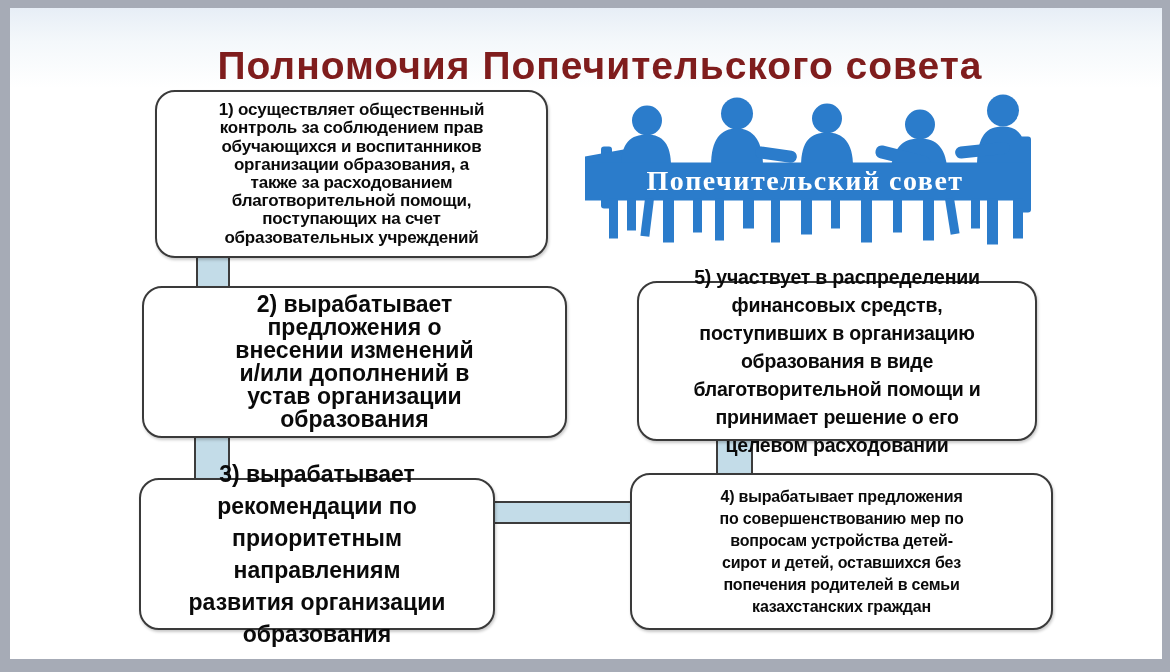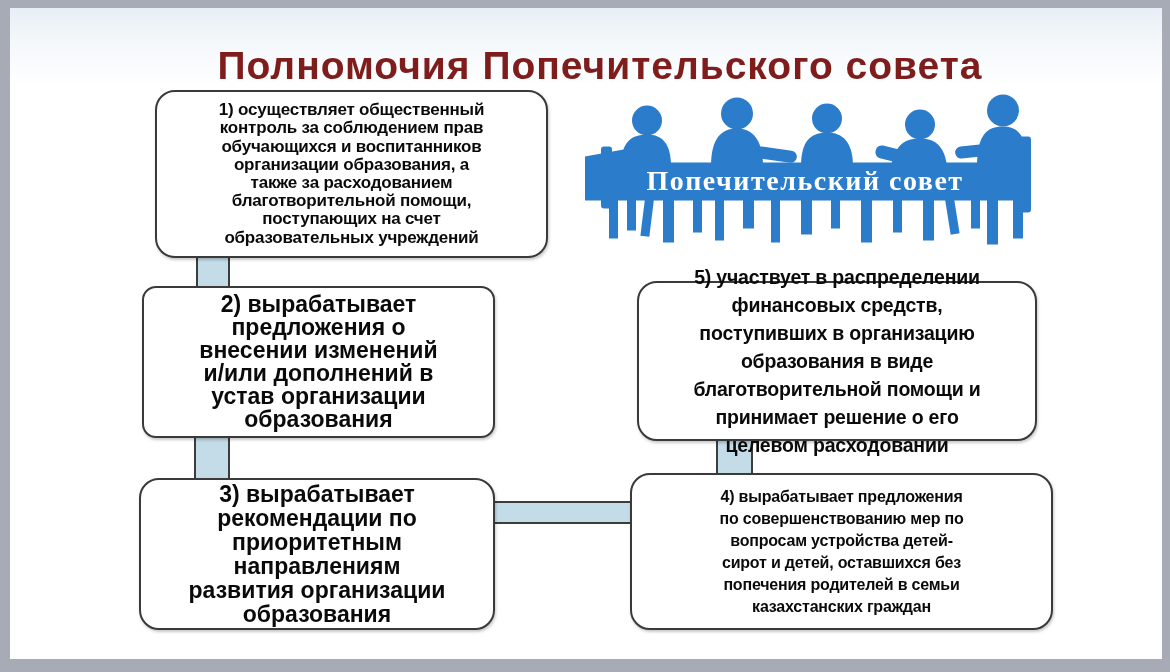--- a/index.html
+++ b/index.html
@@ -22,22 +22,22 @@
   .box{
     position:absolute;z-index:2;
     background:#ffffff;
     border:2px solid #3a3a3a;border-radius:20px;
     box-shadow:1px 2px 3px rgba(0,0,0,0.22);
     display:flex;flex-direction:column;justify-content:center;
     text-align:center;font-weight:bold;color:#0a0a0a;
     box-sizing:border-box;padding:4px 8px;
   }
   .box1{left:123px;top:90px;width:393px;height:168px;font-size:17px;line-height:18.2px;letter-spacing:-0.2px;margin-left:32px;}
-  .box2{left:142px;top:286px;width:353px;height:152px;font-size:23px;line-height:23px;border-radius:14px;}
-  .box3{left:139px;top:478px;width:356px;height:152px;font-size:23px;line-height:24px;}
+  .box2{left:142px;top:286px;width:425px;height:152px;font-size:23px;line-height:23px;}
+  .box3{left:139px;top:478px;width:356px;height:152px;font-size:23px;line-height:32px;}
   .box5{left:637px;top:281px;width:400px;height:160px;font-size:19.5px;line-height:28px;letter-spacing:-0.2px;}
   .box4{left:630px;top:473px;width:423px;height:157px;font-size:16px;line-height:22px;letter-spacing:-0.2px;}
   .connector{position:absolute;z-index:1;background:#c3dce8;box-sizing:border-box;}
   .connector.v{border-left:2px solid #3c3c3c;border-right:2px solid #3c3c3c;}
   .connector.h{border-top:2px solid #3c3c3c;border-bottom:2px solid #3c3c3c;}
   .c1{left:196px;top:243px;width:34px;height:45px;}
   .c2{left:194px;top:436px;width:36px;height:44px;}
   .c3{left:716px;top:439px;width:37px;height:36px;}
   .c4{left:492px;top:501px;width:141px;height:23px;}
   .clipart{position:absolute;left:575px;top:84px;width:460px;height:165px;z-index:2;}

